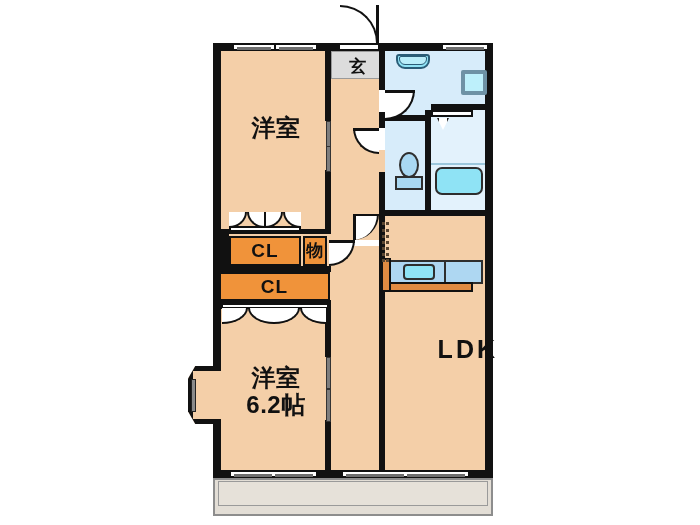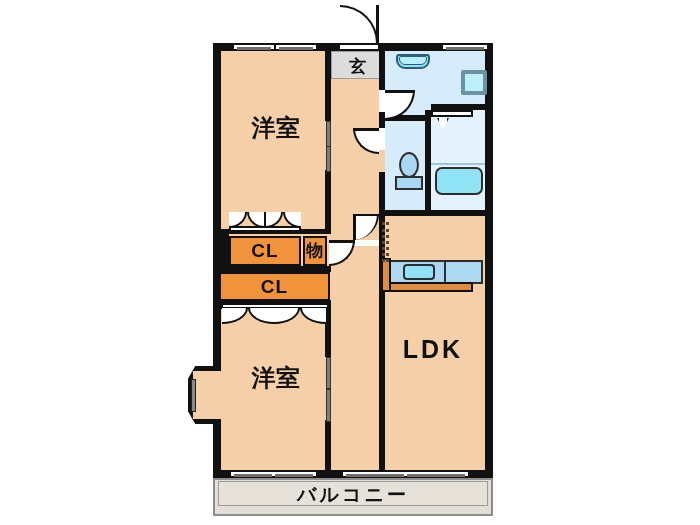--- a/index.html
+++ b/index.html
@@ -79,21 +79,20 @@
     border-left: 3px dotted #5a4631;
   }
 </style>
 </head>
 <body>
 
 <div id="plan-root">
 
   <div class="abs balcony" style="left:213px; top:478px; width:280px; height:38px; border:2px solid #8d8d8d;"></div>
   <div class="abs balcony" style="left:218px; top:481px; width:270px; height:25px; border:1px solid #9a9a9a; background:#e6e1d9;"></div>
-  <div class="abs lbl lbl-balc" style="left:218px; top:484px; width:270px;">バルコニー</div>
 
   <div class="abs wall" style="left:213px; top:43px; width:280px; height:8px;"></div>
 
   <div class="abs wall" style="left:213px; top:43px; width:8px; height:435px;"></div>
 
   <div class="abs wall" style="left:485px; top:43px; width:8px; height:435px;"></div>
 
   <div class="abs wall" style="left:213px; top:470px; width:280px; height:8px;"></div>
 
   <div class="abs room" style="left:221px; top:51px; width:110px; height:178px;"></div>
@@ -246,19 +245,20 @@
 
   <div class="abs dotted-v" style="left:382px; top:222px; width:2px; height:40px;"></div>
   <div class="abs" style="left:386px; top:222px; width:2px; height:40px; border-left:3px dotted #5a4631;"></div>
 
   <div class="abs lbl lbl-room" style="left:221px; top:115px; width:110px;">
     <div>洋室</div>
   </div>
 
   <div class="abs lbl lbl-room" style="left:221px; top:365px; width:110px;">
     <div>洋室</div>
-  </div>
-
-  <div class="abs lbl" style="left:368px; top:335px; width:130px;">
+    <div>6.2帖</div>
+  </div>
+
+  <div class="abs lbl" style="left:368px; top:335px; width:130px;text-align:right;">
     <div class="lbl-ldk">LDK</div>
   </div>
 
 </div>
 
 </body></html>

